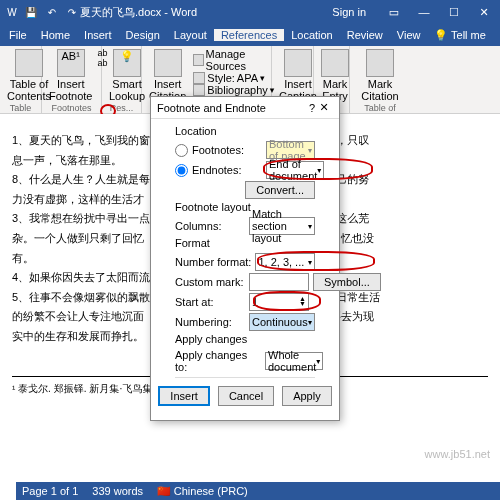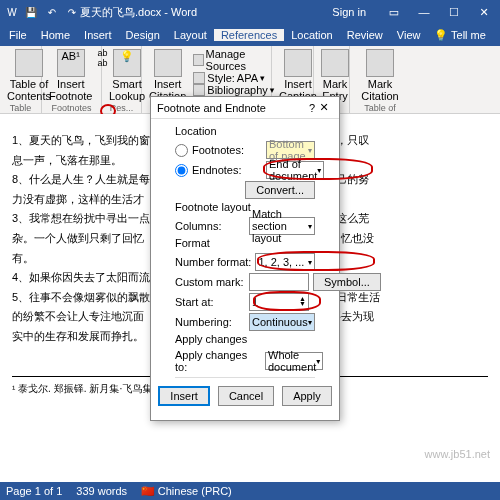--- a/index.html
+++ b/index.html
@@ -19,21 +19,21 @@
 .rgroup .lbl{font-size:9px;color:#666;text-align:center}
 .rbtn{display:flex;flex-direction:column;align-items:center;gap:1px;padding:1px 2px;font-size:9px;text-align:center;line-height:1.1}
 .rbtn .ico{width:20px;height:20px;background:#ddd;border:1px solid #999}
 .rbtn .big{width:28px;height:28px}
 .rsmall{font-size:9px;display:flex;align-items:center;gap:2px;padding:0 2px}
 .rsmall .ico{width:12px;height:12px;background:#ddd;border:1px solid #999}
 .redcirc{position:absolute;border:2px solid #c00;border-radius:50%;pointer-events:none}
 .doc{position:absolute;top:114px;left:0;right:0;bottom:18px;background:#fff;padding:18px 12px;font-size:11px;line-height:1.6;color:#000;font-family:"SimSun","Microsoft YaHei"}
 .doc p{margin-bottom:2px}
 .doc .footnote{border-top:1px solid #000;width:120px;margin-top:30px;padding-top:4px;font-size:10px}
-.statusbar{position:absolute;bottom:0;left:0;right:0;height:18px;background:#2b579a;color:#fff;display:flex;align-items:center;padding:0 6px;font-size:10px;gap:14px}
+.statusbar{position:absolute;bottom:0;left:16px;right:0;height:18px;background:#2b579a;color:#fff;display:flex;align-items:center;padding:0 6px;font-size:10px;gap:14px}
 .dialog{position:absolute;top:96px;left:150px;width:190px;background:#fff;border:1px solid #888;box-shadow:2px 2px 8px rgba(0,0,0,.3);font-size:11px}
 .dialog .dtitle{height:22px;background:#fff;border-bottom:1px solid #ddd;display:flex;align-items:center;padding:0 6px}
 .dialog .dtitle .t{flex:1;font-size:11px}
 .dialog .dtitle .x{width:18px;text-align:center}
 .dbody{padding:6px 24px}
 .dsec{margin-bottom:4px;font-size:11px}
 .drow{display:flex;align-items:center;margin:2px 0;gap:4px}
 .drow label{font-size:11px;min-width:70px}
 .dsel{flex:1;border:1px solid #888;height:18px;font-size:10px;padding:0 2px;background:#fff;display:flex;align-items:center;justify-content:space-between}
 .dsel.dis{background:#fef9c3;color:#888}

